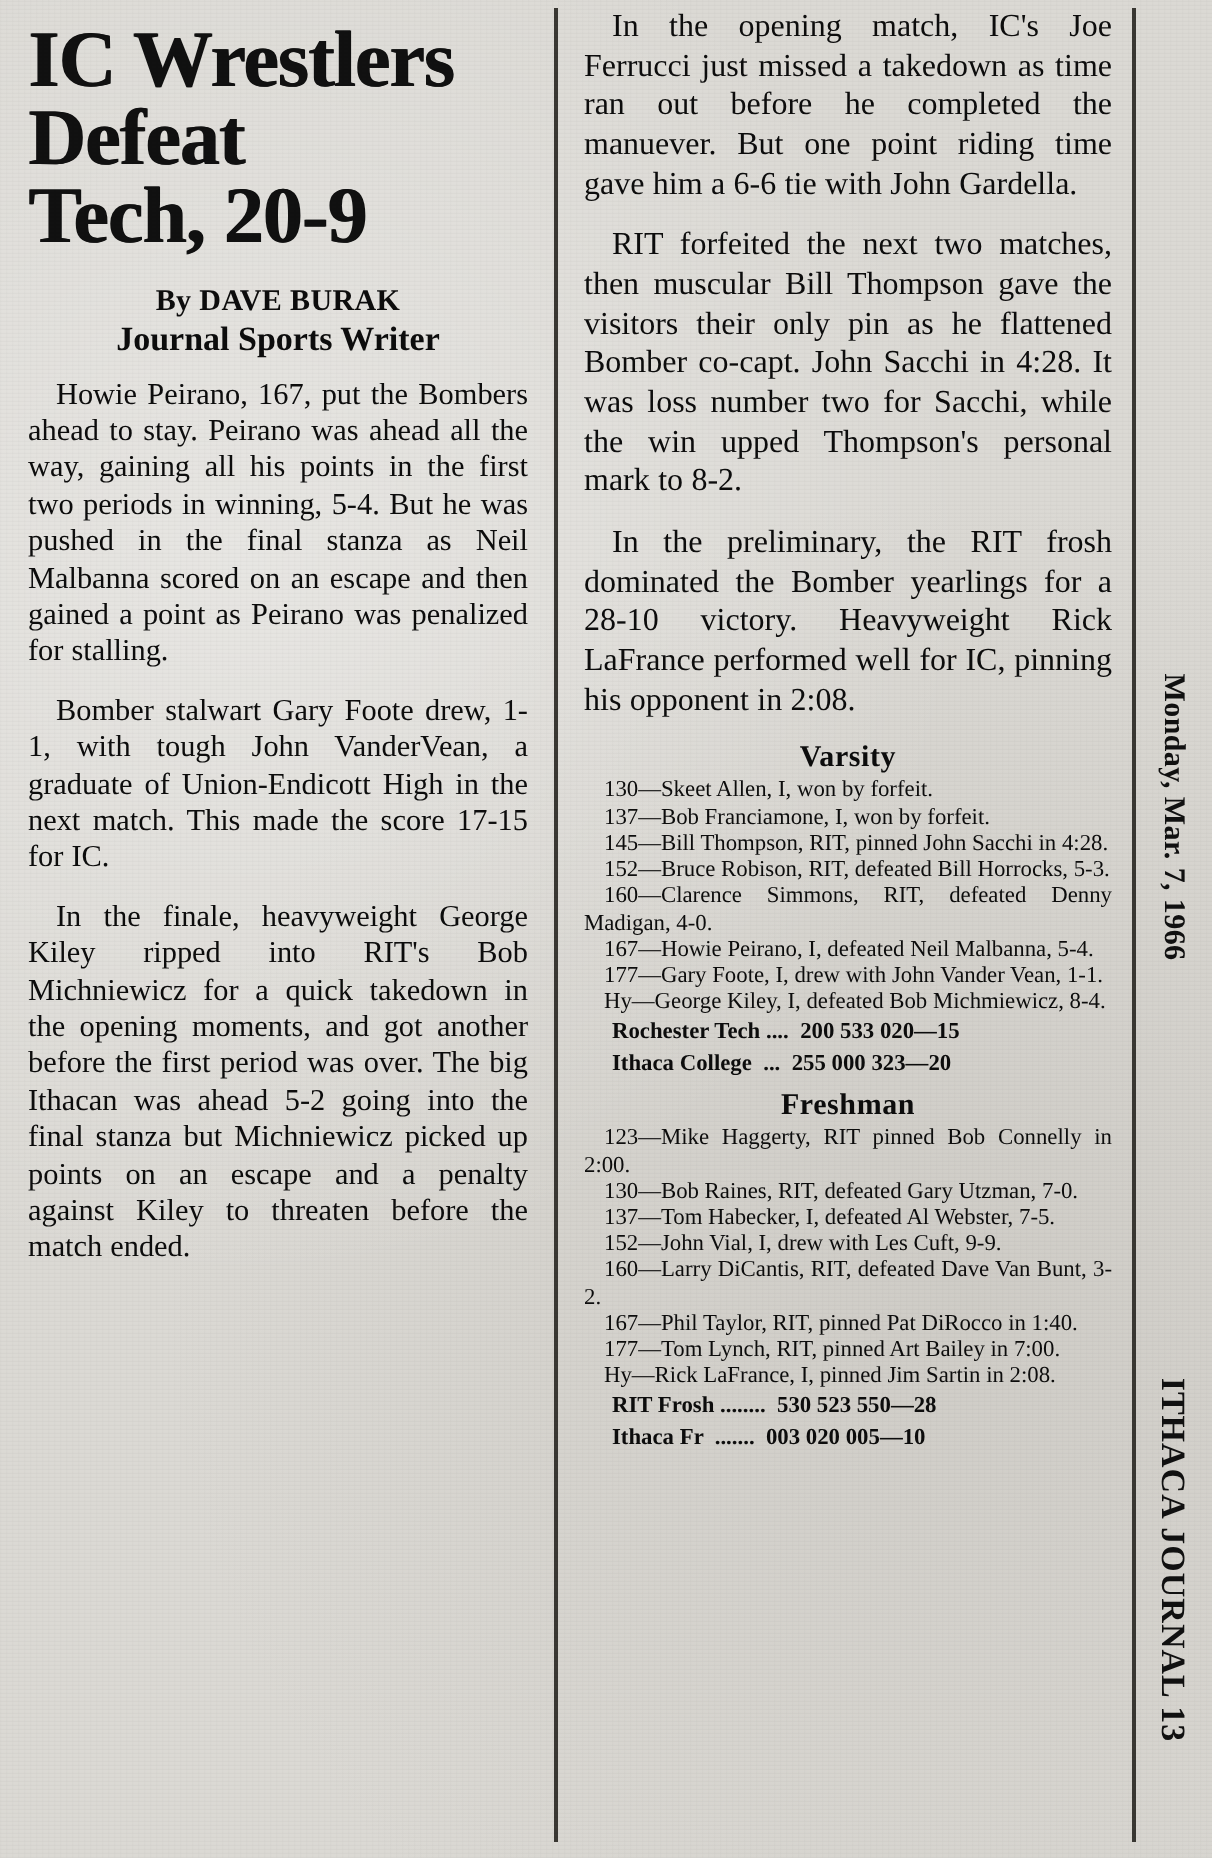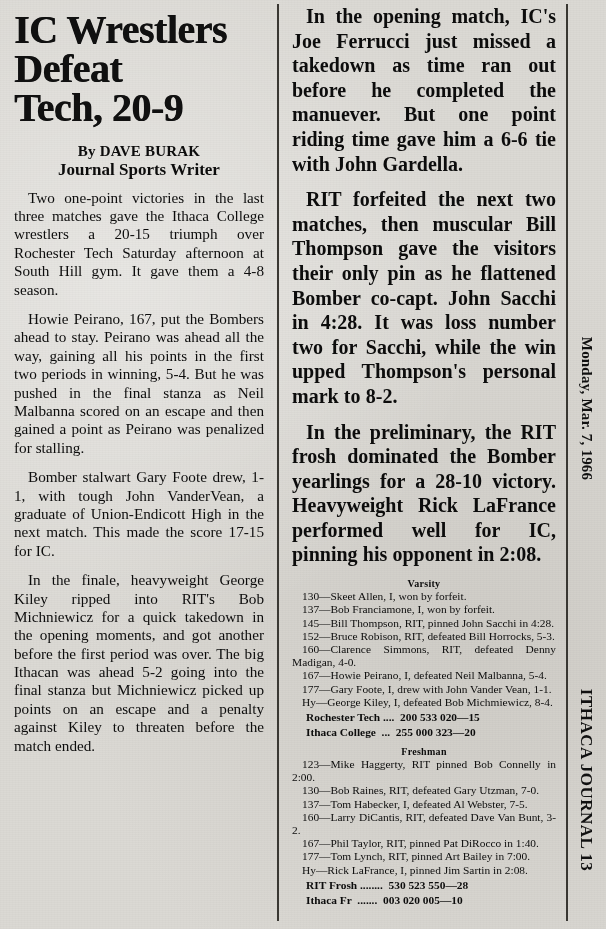--- a/index.html
+++ b/index.html
@@ -78,29 +78,28 @@
 
   p.body {
     margin: 0 0 11px 0;
     font-size: 15.2px;
     line-height: 1.21;
     text-align: justify;
     text-indent: 14px;
     word-spacing: 0.2px;
   }
   #col-right p.body {
-    font-size: 20px;
+    font-size: 16px;
     line-height: 1.23;
-    font-weight: bold;
   }
 
   .sec-head {
     text-align: center;
     font-weight: bold;
-    font-size: 10px;
+    font-size: 15px;
     margin: 6px 0 1px 0;
     letter-spacing: 0.3px;
   }
   .results {
     font-size: 11.4px;
     line-height: 1.16;
     text-align: justify;
   }
   .results .ln {
     margin: 0;
@@ -164,21 +163,20 @@
   <div class="col" id="col-left">
     <h1 class="headline">
       <span class="hl-line">IC Wrestlers</span>
       <span class="hl-line">Defeat</span>
       <span class="hl-line">Tech, 20-9</span>
     </h1>
 
     <p class="byline">By DAVE BURAK</p>
     <p class="byline-sub">Journal Sports Writer</p>
 
-    <p class="body">Two one-point victories in the last three matches gave the Ithaca College wrestlers a 20-15 triumph over Rochester Tech Saturday afternoon at South Hill gym. It gave them a 4-8 season.</p>
     <p class="body">Howie Peirano, 167, put the Bombers ahead to stay. Peirano was ahead all the way, gaining all his points in the first two periods in winning, 5-4. But he was pushed in the final stanza as Neil Malbanna scored on an escape and then gained a point as Peirano was penalized for stalling.</p>
     <p class="body">Bomber stalwart Gary Foote drew, 1-1, with tough John VanderVean, a graduate of Union-Endicott High in the next match. This made the score 17-15 for IC.</p>
     <p class="body">In the finale, heavyweight George Kiley ripped into RIT's Bob Michniewicz for a quick takedown in the opening moments, and got another before the first period was over. The big Ithacan was ahead 5-2 going into the final stanza but Michniewicz picked up points on an escape and a penalty against Kiley to threaten before the match ended.</p>
   </div>
 
   <div class="col" id="col-right">
     <p class="body">In the opening match, IC's Joe Ferrucci just missed a takedown as time ran out before he completed the manuever. But one point riding time gave him a 6-6 tie with John Gardella.</p>
     <p class="body">RIT forfeited the next two matches, then muscular Bill Thompson gave the visitors their only pin as he flattened Bomber co-capt. John Sacchi in 4:28. It was loss number two for Sacchi, while the win upped Thompson's personal mark to 8-2.</p>
     <p class="body">In the preliminary, the RIT frosh dominated the Bomber yearlings for a 28-10 victory. Heavyweight Rick LaFrance performed well for IC, pinning his opponent in 2:08.</p>
 
@@ -194,20 +192,21 @@
       <p class="ln">Hy—George Kiley, I, defeated Bob Michmiewicz, 8-4.</p>
       <p class="score-line">Rochester Tech ....  200 533 020—15</p>
       <p class="score-line">Ithaca College  ...  255 000 323—20</p>
     </div>
 
     <div class="sec-head">Freshman</div>
     <div class="results">
       <p class="ln">123—Mike Haggerty, RIT pinned Bob Connelly in 2:00.</p>
       <p class="ln">130—Bob Raines, RIT, defeated Gary Utzman, 7-0.</p>
       <p class="ln">137—Tom Habecker, I, defeated Al Webster, 7-5.</p>
+      <p class="ln">152—John Vial, I, drew with Les Cuft, 9-9.</p>
       <p class="ln">160—Larry DiCantis, RIT, defeated Dave Van Bunt, 3-2.</p>
       <p class="ln">167—Phil Taylor, RIT, pinned Pat DiRocco in 1:40.</p>
       <p class="ln">177—Tom Lynch, RIT, pinned Art Bailey in 7:00.</p>
       <p class="ln">Hy—Rick LaFrance, I, pinned Jim Sartin in 2:08.</p>
       <p class="score-line">RIT Frosh ........  530 523 550—28</p>
       <p class="score-line">Ithaca Fr  .......  003 020 005—10</p>
     </div>
   </div>
 
   <div id="masthead">

